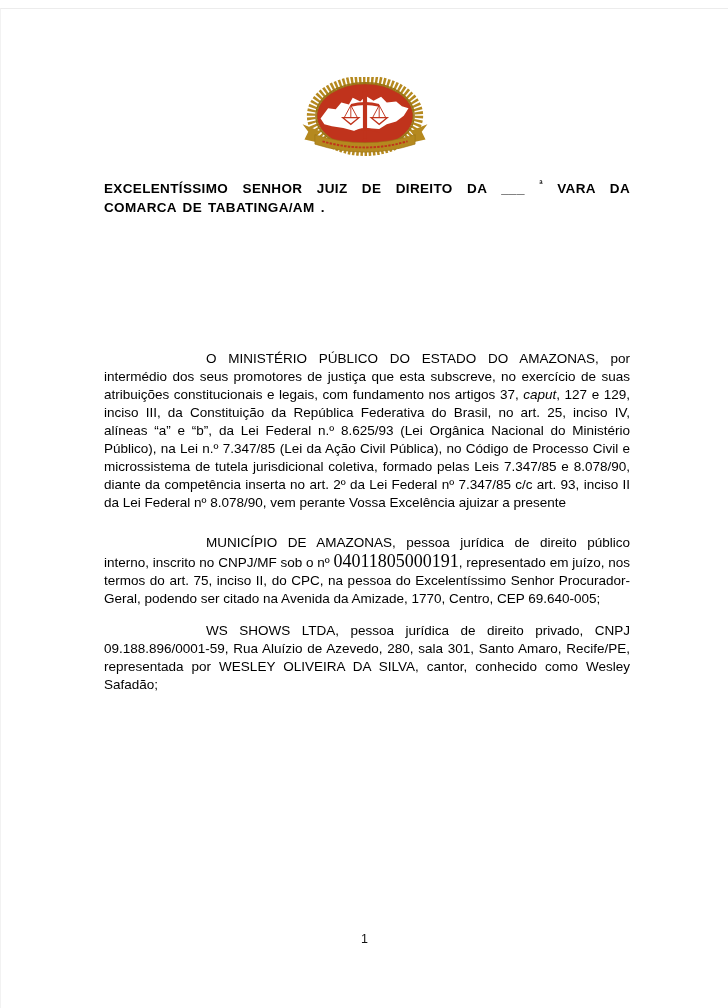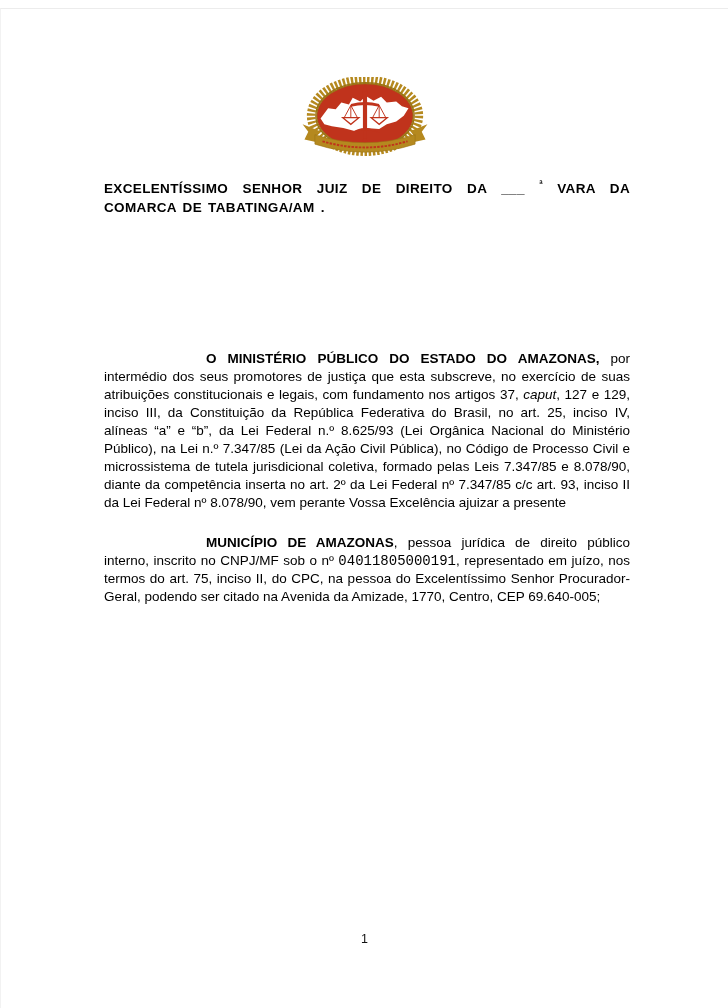--- a/index.html
+++ b/index.html
@@ -36,23 +36,23 @@
   }
   .addressee sup { font-size: 9px; vertical-align: super; }
   p.body-par {
     margin: 0 0 14px 0;
     font-size: 13.5px;
     line-height: 18px;
     text-align: justify;
     text-indent: 102px;
   }
   p.first-par { margin-top: 132px; margin-bottom: 22px; }
-  .bold { font-weight: bold; }
+  .bold { font-weight: normal; }
   .italic { font-style: italic; }
-  .serif-num { font-family: Liberation Mono, monospace; font-size: 14px; }
+  .serif-num { font-family: Liberation Serif, serif; font-size: 18px; }
   .action-heading {
     margin: 0 0 24px 0;
     font-size: 13.5px;
     font-weight: bold;
     line-height: 19px;
     text-align: center;
     text-indent: 0;
   }
   .underlined { text-decoration: underline; }
   .page-number {
@@ -123,18 +123,21 @@
       <span class="bold">O MINISTÉRIO PÚBLICO DO ESTADO DO AMAZONAS,</span><span> por intermédio dos seus promotores de justiça que esta subscreve, no exercício de suas atribuições constitucionais e legais, com fundamento nos artigos 37, </span><span class="italic">caput</span><span>, 127 e 129, inciso III, da Constituição da República Federativa do Brasil, no art. 25, inciso IV, alíneas “a” e “b”, da Lei Federal n.º 8.625/93 (Lei Orgânica Nacional do Ministério Público), na Lei n.º 7.347/85 (Lei da Ação Civil Pública), no Código de Processo Civil e microssistema de tutela jurisdicional coletiva, formado pelas Leis 7.347/85 e 8.078/90, diante da competência inserta no art. 2º da Lei Federal nº 7.347/85 c/c art. 93, inciso II da Lei Federal nº 8.078/90, vem perante Vossa Excelência ajuizar a presente</span>
     </p>
 
 
 
     <p class="body-par">
       <span class="bold">MUNICÍPIO DE AMAZONAS</span><span>, pessoa jurídica de direito público interno, inscrito no CNPJ/MF sob o nº </span><span class="serif-num">04011805000191</span><span>, representado em juízo, nos termos do art. 75, inciso II, do CPC, na pessoa do Excelentíssimo Senhor Procurador-Geral, podendo ser citado na Avenida da Amizade, 1770, Centro, CEP 69.640-005;</span>
     </p>
 
 
+    <p class="body-par">
+      <span class="bold">WS SHOWS LTDA,</span><span> pessoa jurídica de direito privado, CNPJ 09.188.896/0001-59, Rua Aluízio de Azevedo, 280, sala 301, Santo Amaro, Recife/PE, representada por WESLEY OLIVEIRA DA SILVA, cantor, conhecido como Wesley Safadão;</span>
+    </p>
 
   </div>
 
   <div class="page-number">1</div>
 
 </div>
 
 </body></html>

